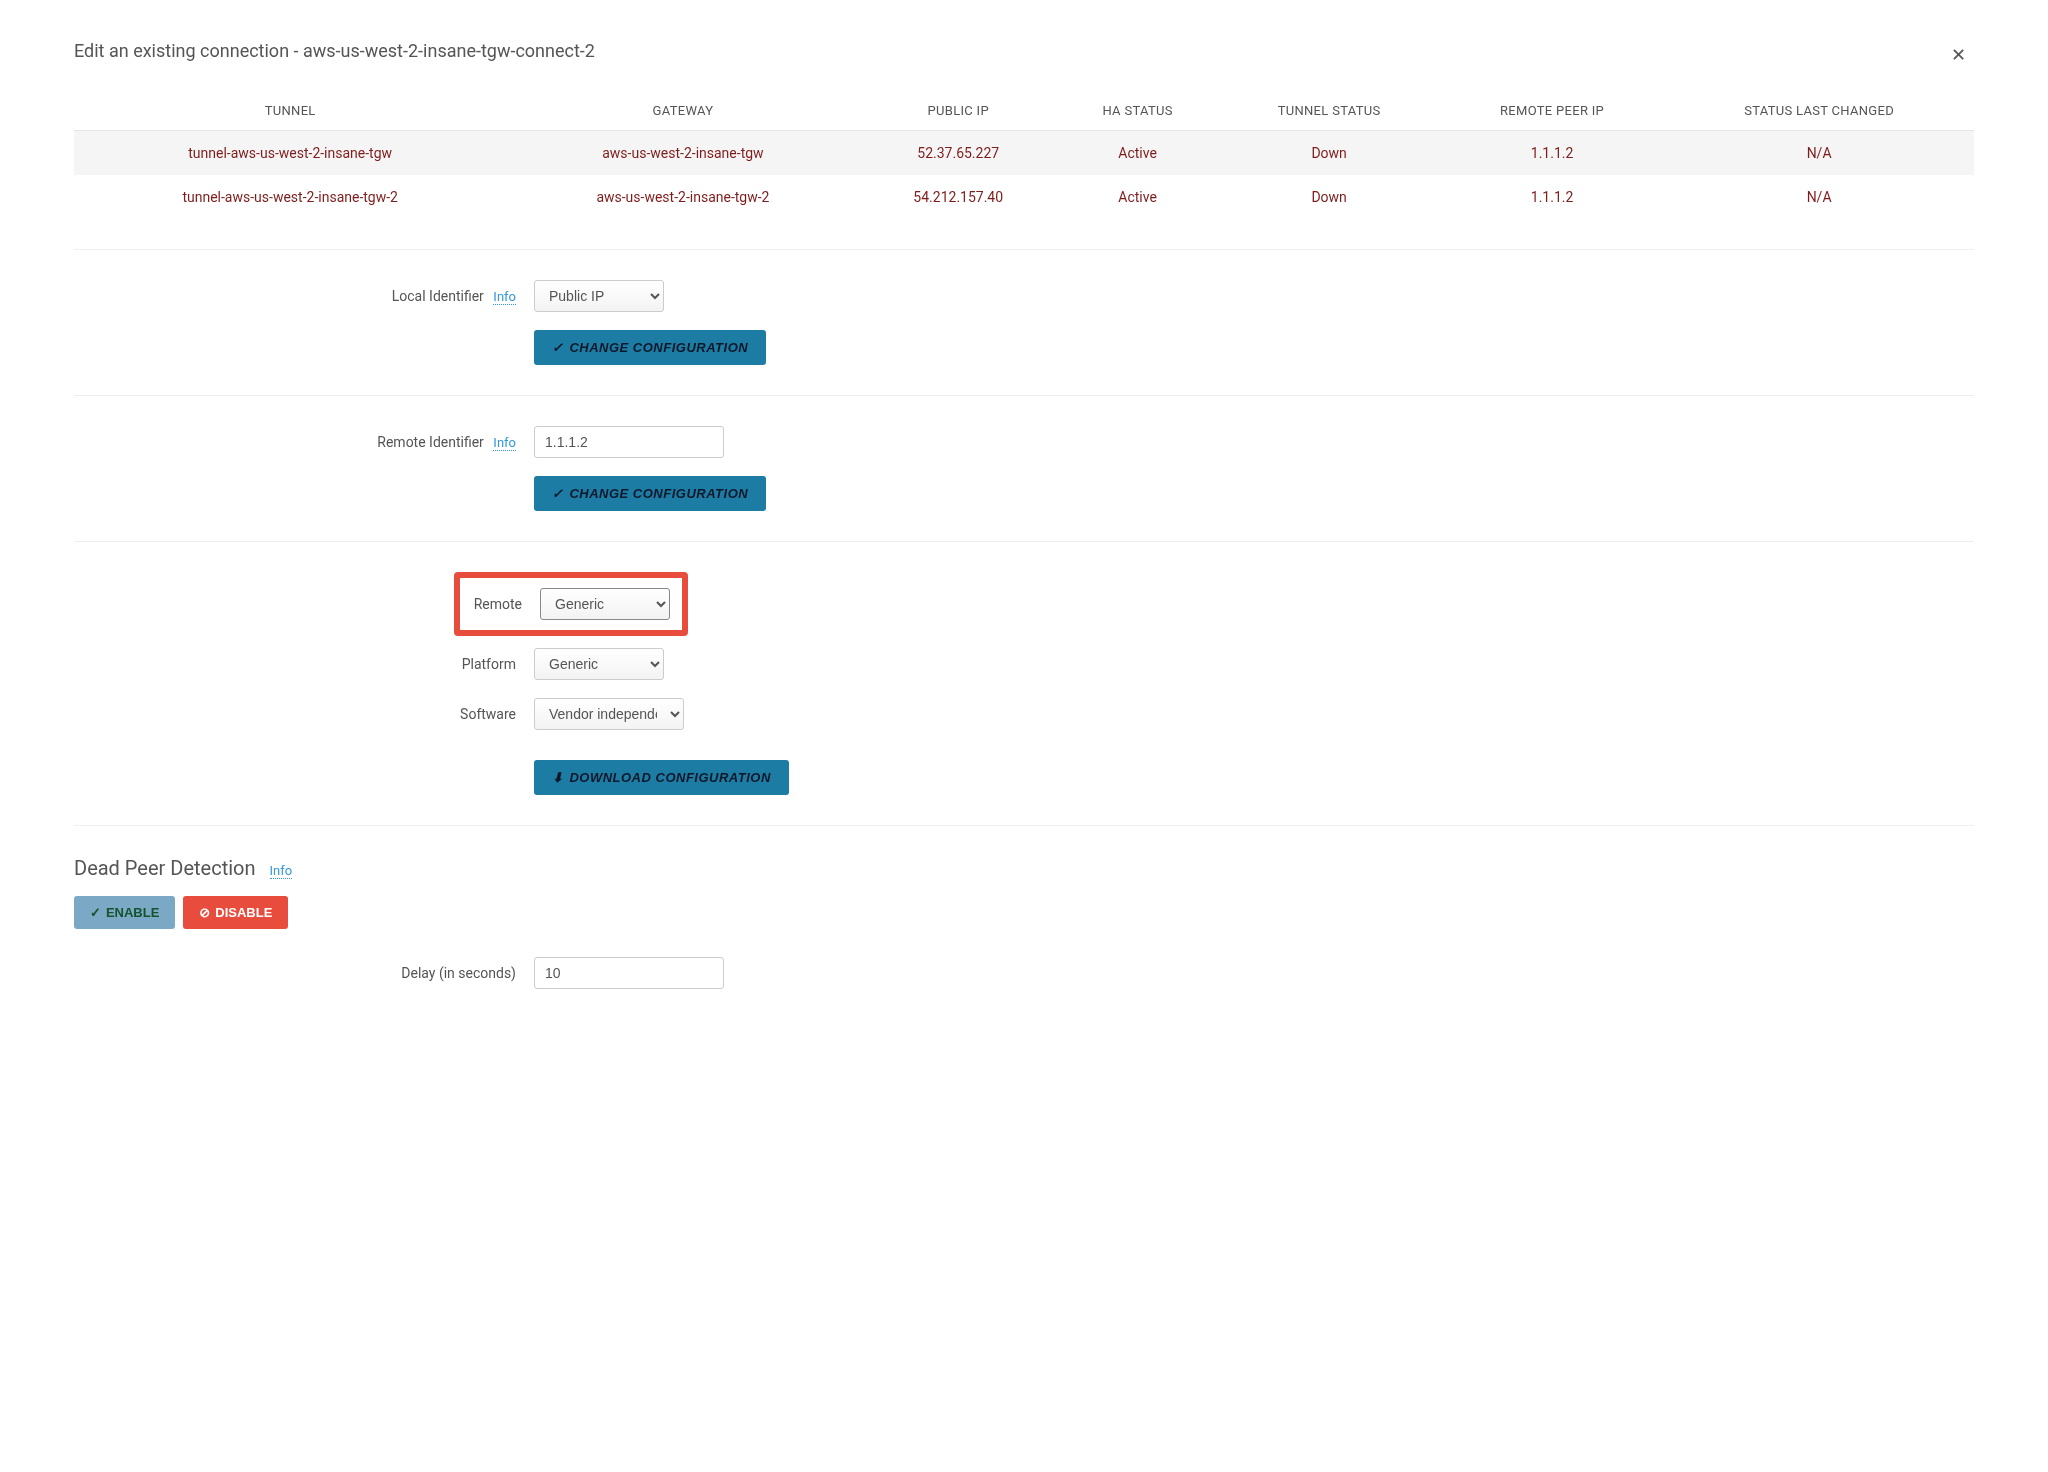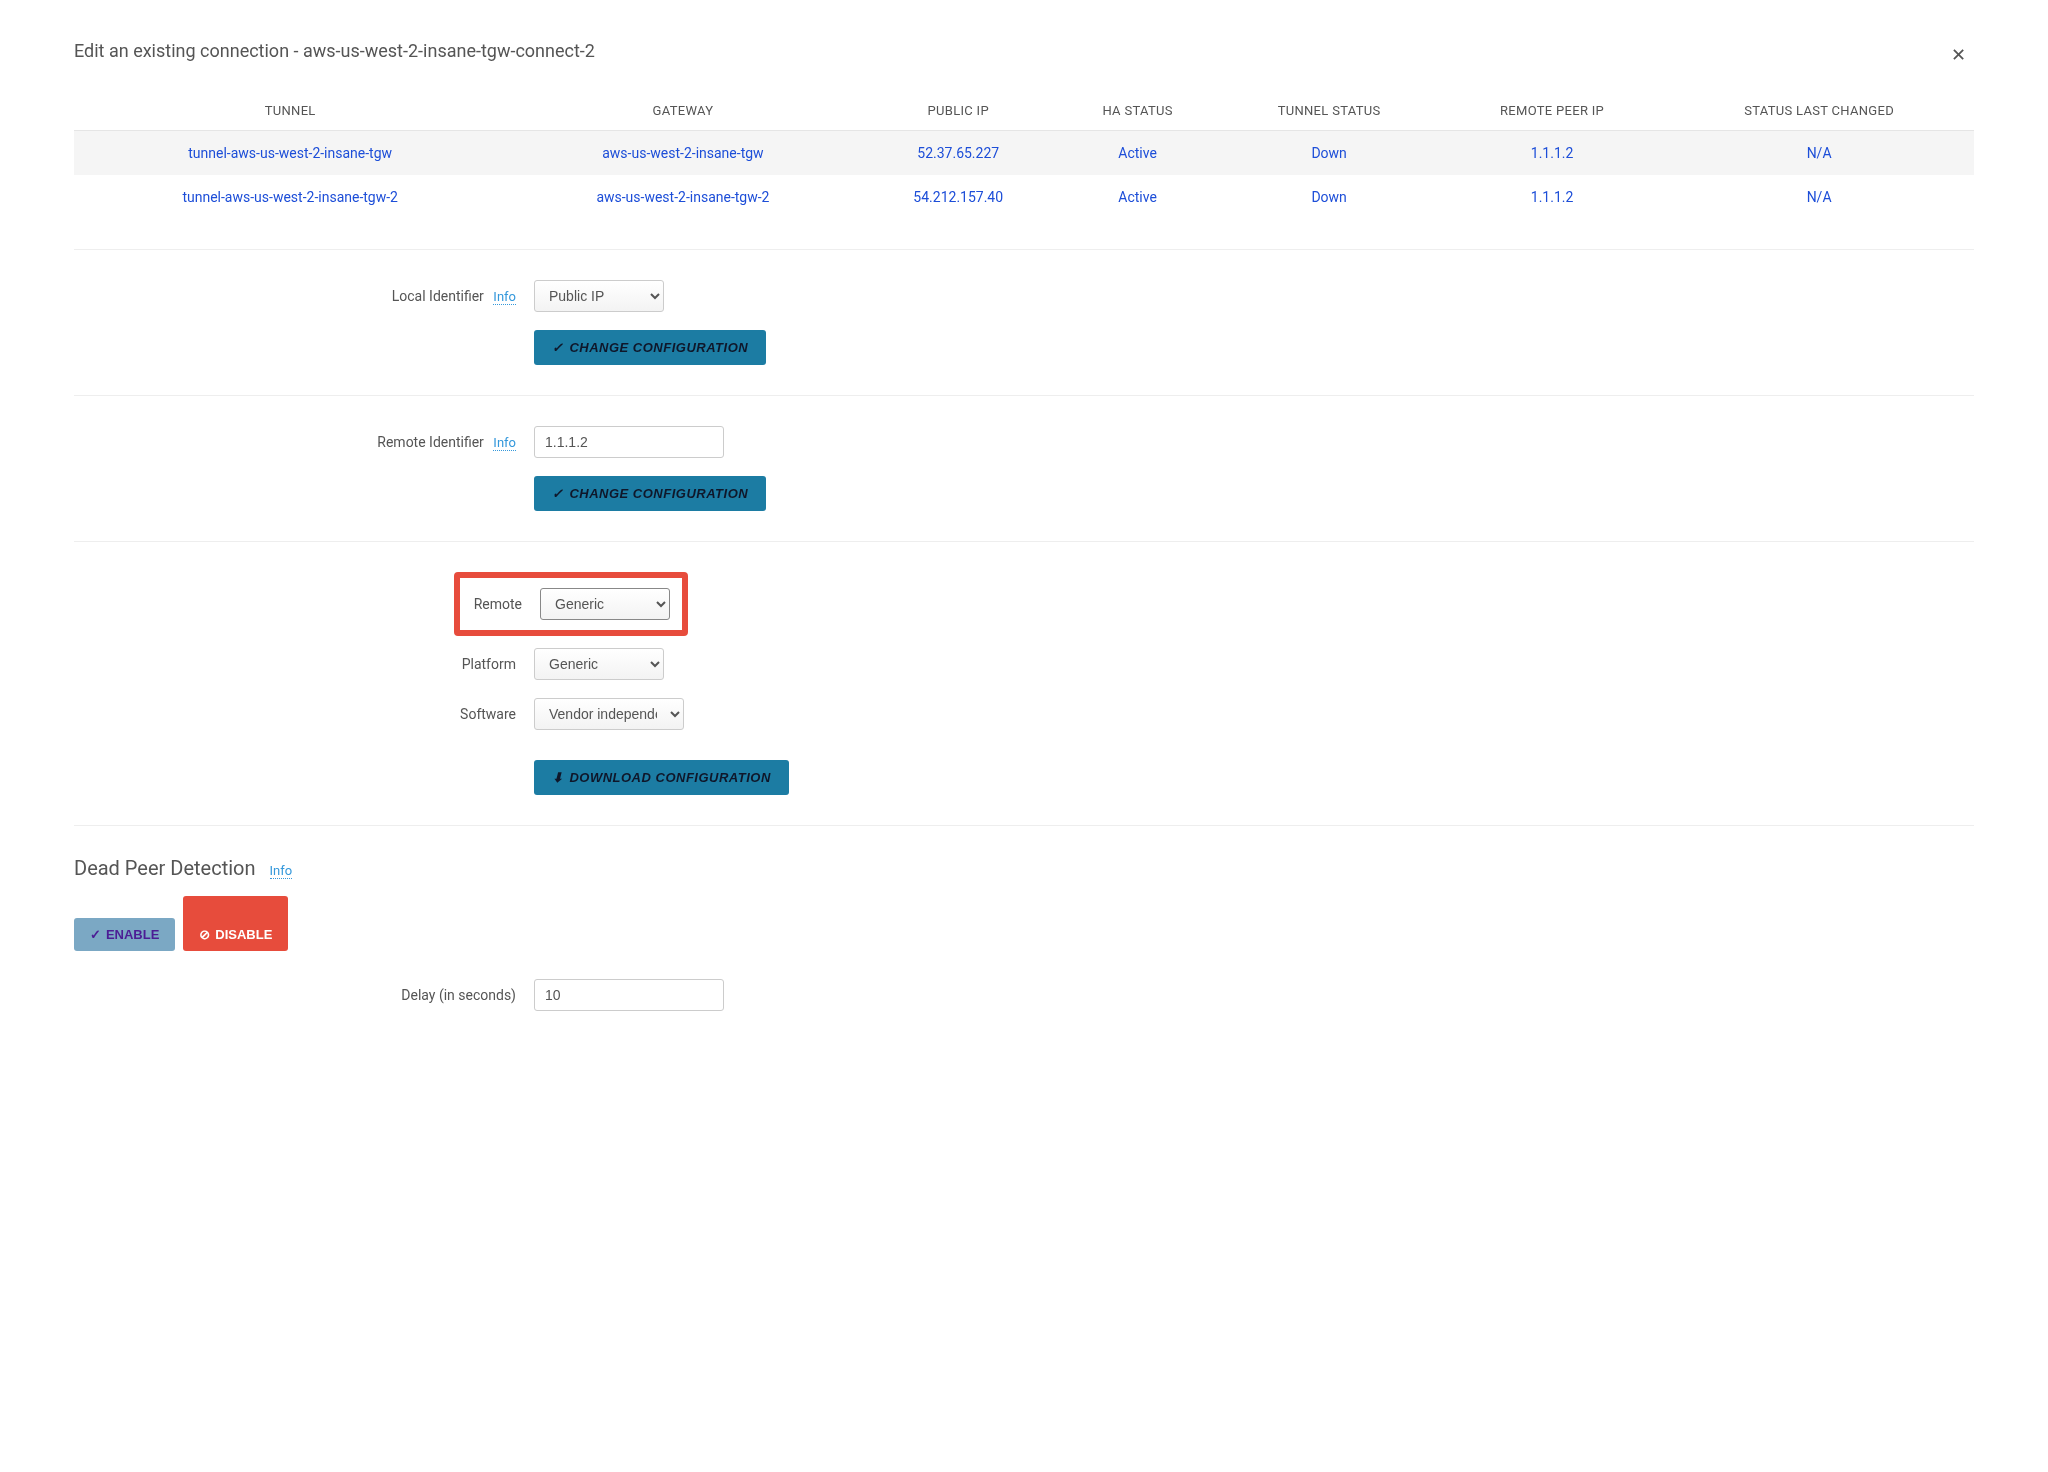--- a/index.html
+++ b/index.html
@@ -60,21 +60,21 @@
       font-size: 13px;
       font-weight: 400;
       color: #555;
       padding: 12px 8px;
       text-align: center;
       border-bottom: 1px solid #e5e5e5;
       letter-spacing: 0.3px;
     }
     tbody td {
       font-size: 14px;
-      color: #1d4ed8;
+      color: #7f1d1d;
       padding: 14px 8px;
       text-align: center;
     }
     tbody tr:first-child { background: #f5f5f5; }
     hr.divider {
       border: none;
       border-top: 1px solid #eee;
       margin: 0 0 30px 0;
     }
     .form-row {
@@ -162,31 +162,30 @@
     .dpd-header {
       display: flex;
       align-items: baseline;
       gap: 8px;
       margin-bottom: 16px;
     }
     .dpd-title { font-size: 20px; font-weight: 400; color: #555; }
     .btn-group { display: flex; gap: 8px; margin-bottom: 28px; }
     .btn-enable {
       background: #7ba8c4;
-      color: #4c1d95;
+      color: #14532d;
       border: none;
       padding: 9px 16px;
       border-radius: 3px;
       font-size: 13px;
       font-weight: 700;
       cursor: pointer;
       display: inline-flex;
       align-items: center;
       gap: 5px;
-      margin-top: 22px;
     }
     .btn-enable::before { content: "✓"; }
     .btn-disable {
       background: #e74c3c;
       color: #fff;
       border: none;
       padding: 9px 16px;
       border-radius: 3px;
       font-size: 13px;
       font-weight: 700;

